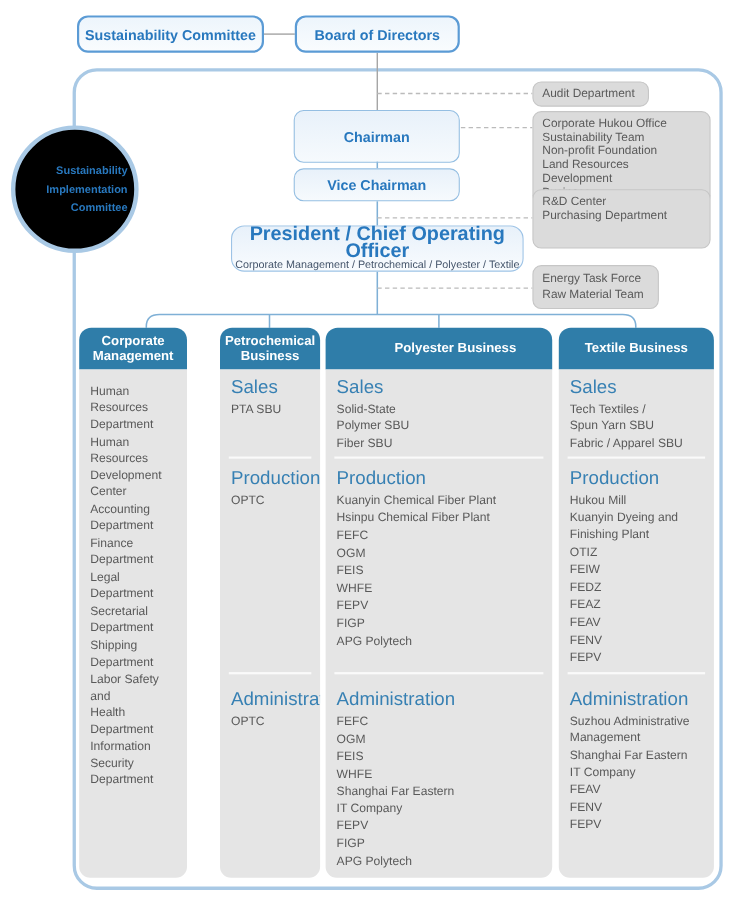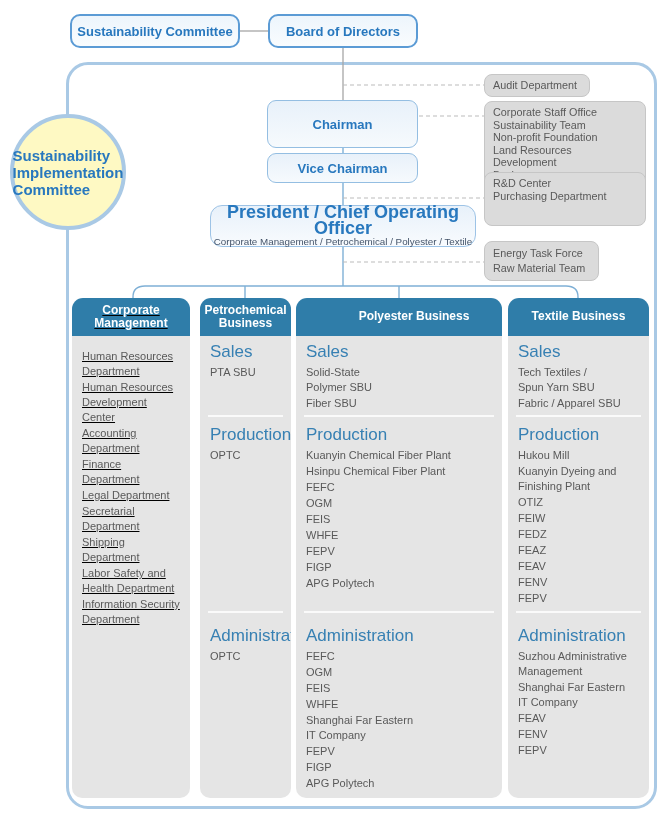--- a/index.html
+++ b/index.html
@@ -35,35 +35,35 @@
   .chairman-box{left:267px;top:100px;width:151px;height:48px;}
   .vice-box{left:267px;top:153px;width:151px;height:30px;}
 
   .president-box{position:absolute;left:210px;top:205px;width:266px;height:42px;box-sizing:border-box;
     border:1.5px solid #9DC3E6;border-radius:12px;background:linear-gradient(180deg,#E8F1FA,#F8FBFE);
     display:flex;flex-direction:column;align-items:center;justify-content:center;text-align:center;}
   .president-title{color:var(--blue-text);font-weight:bold;font-size:18px;line-height:16px;}
   .president-sub{color:#44546A;font-size:9.8px;line-height:12px;}
 
   .circle{position:absolute;left:10px;top:114px;width:116px;height:116px;box-sizing:border-box;
-    border:4px solid var(--outer-border);border-radius:50%;background:#fef9c3;
-    display:flex;align-items:center;justify-content:center;text-align:left;
-    color:var(--blue-text);font-weight:bold;font-size:15px;line-height:17px;padding:0 6px;}
+    border:4px solid var(--outer-border);border-radius:50%;background:#000000;
+    display:flex;align-items:center;justify-content:center;text-align:right;
+    color:var(--blue-text);font-weight:bold;font-size:10px;line-height:17px;padding:0 6px;}
 
   .staff-box{position:absolute;box-sizing:border-box;background:var(--gray-box-bg);
     border:1px solid var(--gray-box-border);border-radius:8px;padding:4px 8px;
     color:var(--item-text);font-size:10.8px;line-height:12.5px;}
   .staff-line{white-space:pre-line;}
   .staff-0{left:484px;top:74px;width:106px;height:23px;display:flex;align-items:center;}
   .staff-1{left:484px;top:101px;width:162px;min-height:62px;}
   .staff-2{left:484px;top:172px;width:162px;min-height:54px;}
   .staff-3{left:484px;top:241px;width:115px;min-height:35px;line-height:15px;display:flex;flex-direction:column;justify-content:center;}
 
   .column{position:absolute;top:298px;}
-  .col-0{left:72px;width:118px;text-decoration:underline;}
+  .col-0{left:72px;width:98px;}
   .col-1{left:200px;width:91px;}
   .col-2{left:296px;width:206px;}
   .col-3{left:508px;width:141px;}
   .col-header{box-sizing:border-box;height:38px;border-radius:11px 11px 0 0;background:var(--header-bg);
     color:#fff;font-weight:bold;font-size:12px;line-height:13.5px;display:flex;align-items:center;
     justify-content:center;text-align:center;padding:0 3px;}
   .col-body{box-sizing:border-box;height:462px;background:var(--column-bg);border-radius:0 0 10px 10px;
     padding:7px 10px 8px;overflow:hidden;}
   .section{box-sizing:border-box;}
   .section.plain{padding-top:6px;}
@@ -119,21 +119,21 @@
   <div class="president-box">
     <div class="president-title">President / Chief Operating Officer</div>
     <div class="president-sub">Corporate Management / Petrochemical / Polyester / Textile</div>
   </div>
 
   <div id="staff-boxes">
       <div class="staff-box staff-0">
         <div class="staff-line">Audit Department</div>
       </div>
       <div class="staff-box staff-1">
-        <div class="staff-line">Corporate Staff Office</div>
+        <div class="staff-line">Corporate Hukou Office</div>
         <div class="staff-line">Sustainability Team</div>
         <div class="staff-line">Non-profit Foundation</div>
         <div class="staff-line">Land Resources Development
 Business</div>
       </div>
       <div class="staff-box staff-2">
         <div class="staff-line">R&amp;D Center</div>
         <div class="staff-line">Purchasing Department</div>
       </div>
       <div class="staff-box staff-3">

